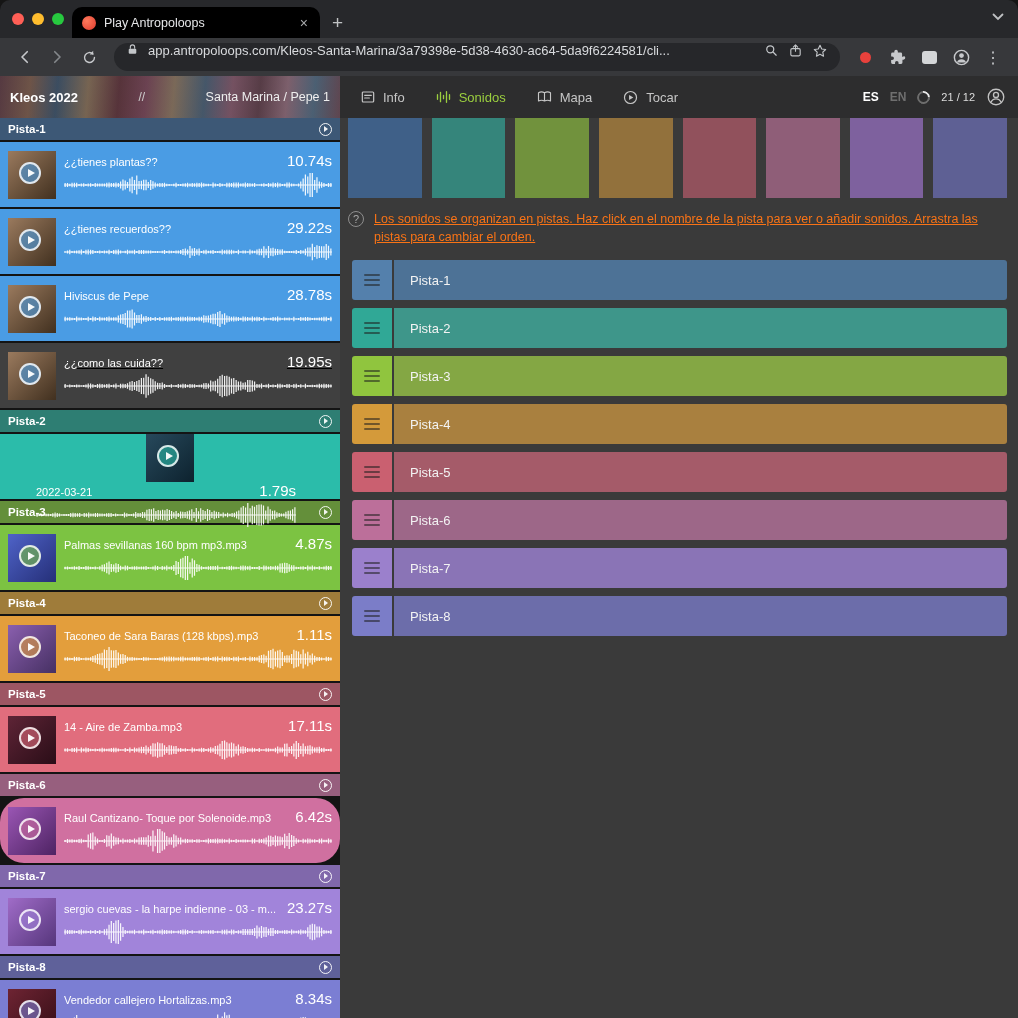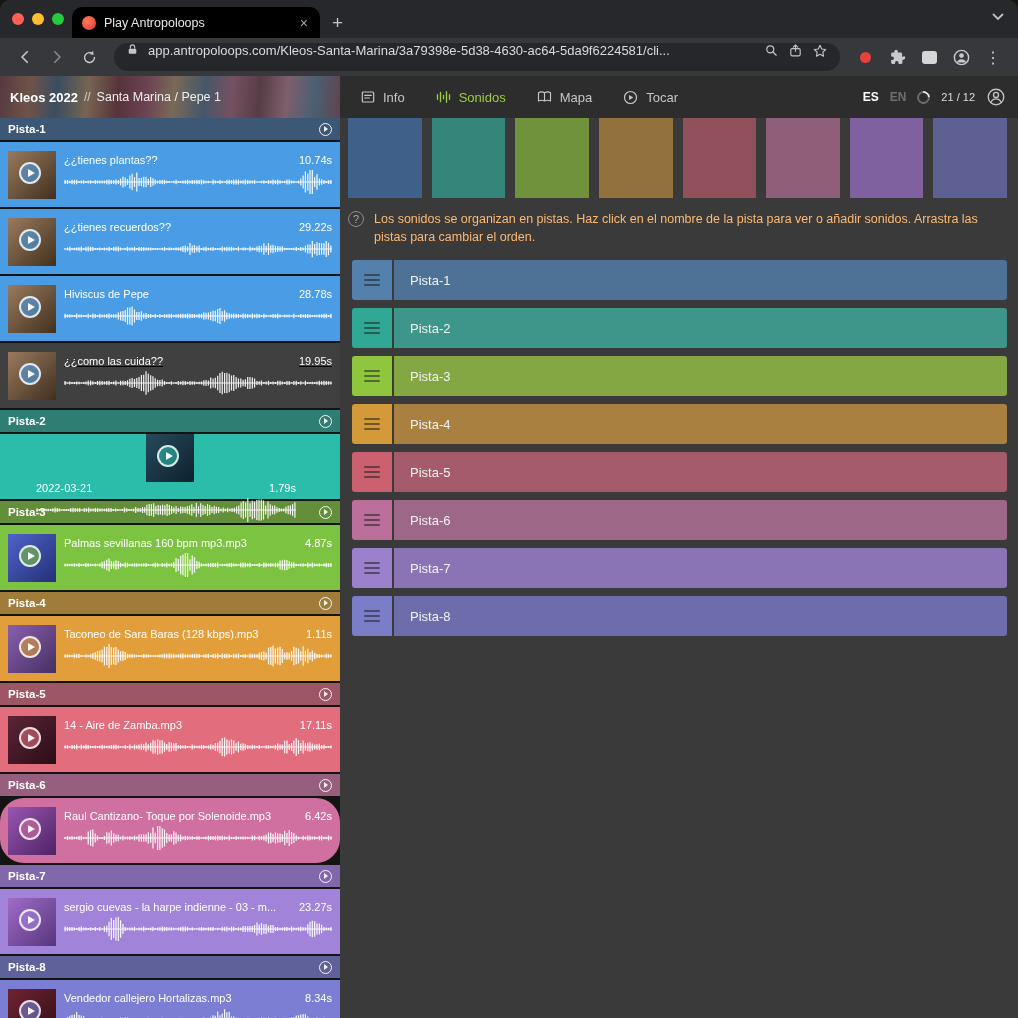--- a/index.html
+++ b/index.html
@@ -32,20 +32,21 @@
   .box-icon { color:#c3c6c9; display:flex; align-items:center; flex:0 0 auto; }
   .rec-dot { width:11px; height:11px; border-radius:50%; background:#e8413c; }
   .panel-rect { width:15px; height:13px; border-radius:3px; background:#d4d6d8; }
 
   
   .app-header { height:42px; background:#2d2d2e; display:flex; align-items:center; flex:0 0 42px; }
   .breadcrumb { flex:0 0 340px; width:340px; height:42px; display:flex; align-items:center; padding:0 10px; overflow:hidden; white-space:nowrap;
     background-image:
       linear-gradient(rgba(18,18,20,.45), rgba(18,18,20,.45)),
       linear-gradient(95deg,#8d5a66 0%,#b98a72 9%,#5d7d9f 17%,#c9a784 26%,#8f4f5a 35%,#b46a84 43%,#d0b090 51%,#6f8faf 60%,#c585a0 68%,#8f5f6f 76%,#d49fb4 84%,#7a9fc0 92%,#9f6f7f 100%);
+    justify-content: space-between;
   }
   .crumb-project { color:#ffffff; font-weight:bold; font-size:13px; }
   .crumb-sep { color:#d0d0d0; margin:0 6px; font-size:12px; }
   .crumb-path { color:#eeeeee; font-size:12.5px; }
   .nav { display:flex; align-items:center; gap:30px; margin-left:20px; }
   .nav-item { display:flex; align-items:center; gap:7px; color:#c6c6c6; font-size:13px; }
   .nav-item.active { color:#9bcf3f;align-items:center; }
   .header-right { margin-left:auto; display:flex; align-items:center; gap:11px; padding-right:12px; }
   .lang-es { color:#ffffff; font-size:12px; font-weight:bold; }
   .lang-en { color:#6f6f6f; font-size:12px; font-weight:bold; }
@@ -63,30 +64,30 @@
   .track-name { color:#ffffff; font-size:11.5px; font-weight:bold; }
   .mini-play { width:13px; height:13px; border:1.4px solid rgba(255,255,255,.92); border-radius:50%; position:relative; flex:0 0 13px; }
   .mini-play::after { content:''; position:absolute; left:4px; top:2.8px; border-left:4px solid rgba(255,255,255,.92); border-top:3px solid transparent; border-bottom:3px solid transparent; }
   .sound-item { height:65px; margin-top:2px; display:flex; align-items:center; }
   .sound-thumb { width:48px; height:48px; flex:0 0 48px; margin:0 8px; position:relative; }
   .play-ring { position:absolute; left:50%; top:50%; width:22px; height:22px; margin:-13px 0 0 -13px; border:2px solid rgba(255,255,255,.82); border-radius:50%; display:block; }
   .play-ring::after { content:''; position:absolute; left:7px; top:5px; border-left:7px solid rgba(255,255,255,.95); border-top:4.5px solid transparent; border-bottom:4.5px solid transparent; }
   .sound-body { flex:1; min-width:0; padding-right:8px; display:flex; flex-direction:column; gap:3px; }
   .sound-top { display:flex; justify-content:space-between; align-items:baseline; gap:8px; }
   .sound-name { color:#ffffff; font-size:11px; white-space:nowrap; overflow:hidden; flex:1; min-width:0; }
-  .sound-duration { color:#ffffff; font-size:11px; flex:none; }
+  .sound-duration { color:#ffffff; font-size:15px; flex:none; }
   .wave { width:100%; height:26px; display:block; }
 
   
   .main { flex:1; min-width:0; padding:0 11px 0 8px; overflow:hidden; }
   .clip-grid { display:flex; gap:10px; height:80px; }
   .clip { flex:1; }
   .help { display:flex; gap:10px; margin-top:12px; align-items:flex-start; padding-right:8px; }
   .help-icon { width:16px; height:16px; flex:0 0 16px; border:1.5px solid #8e8e8e; border-radius:50%; color:#a8a8a8; font-size:11px; line-height:1; display:flex; align-items:center; justify-content:center; margin-top:1px; }
-  .help-text { color:#fdba74; font-size:12.5px; line-height:1.45; }
+  .help-text { color:#f97316; font-size:12.5px; line-height:1.45;text-decoration:underline; }
   .track-rows { margin-top:14px; padding-left:4px; }
   .track-row { display:flex; height:40px; margin-bottom:8px; }
   .row-handle { width:40px; flex:0 0 40px; display:flex; align-items:center; justify-content:center; border-radius:3px 0 0 3px; }
   .handle-icon { width:16px; display:flex; flex-direction:column; gap:3px; }
   .handle-icon span { height:2px; background:rgba(30,30,30,.55); border-radius:1px; }
   .row-bar { flex:1; display:flex; align-items:center; padding-left:16px; margin-left:2px; border-radius:0 3px 3px 0; }
   .row-label { color:#f3f3f3; font-size:13px; }
 
   svg.i { display:block; }
 </style>

